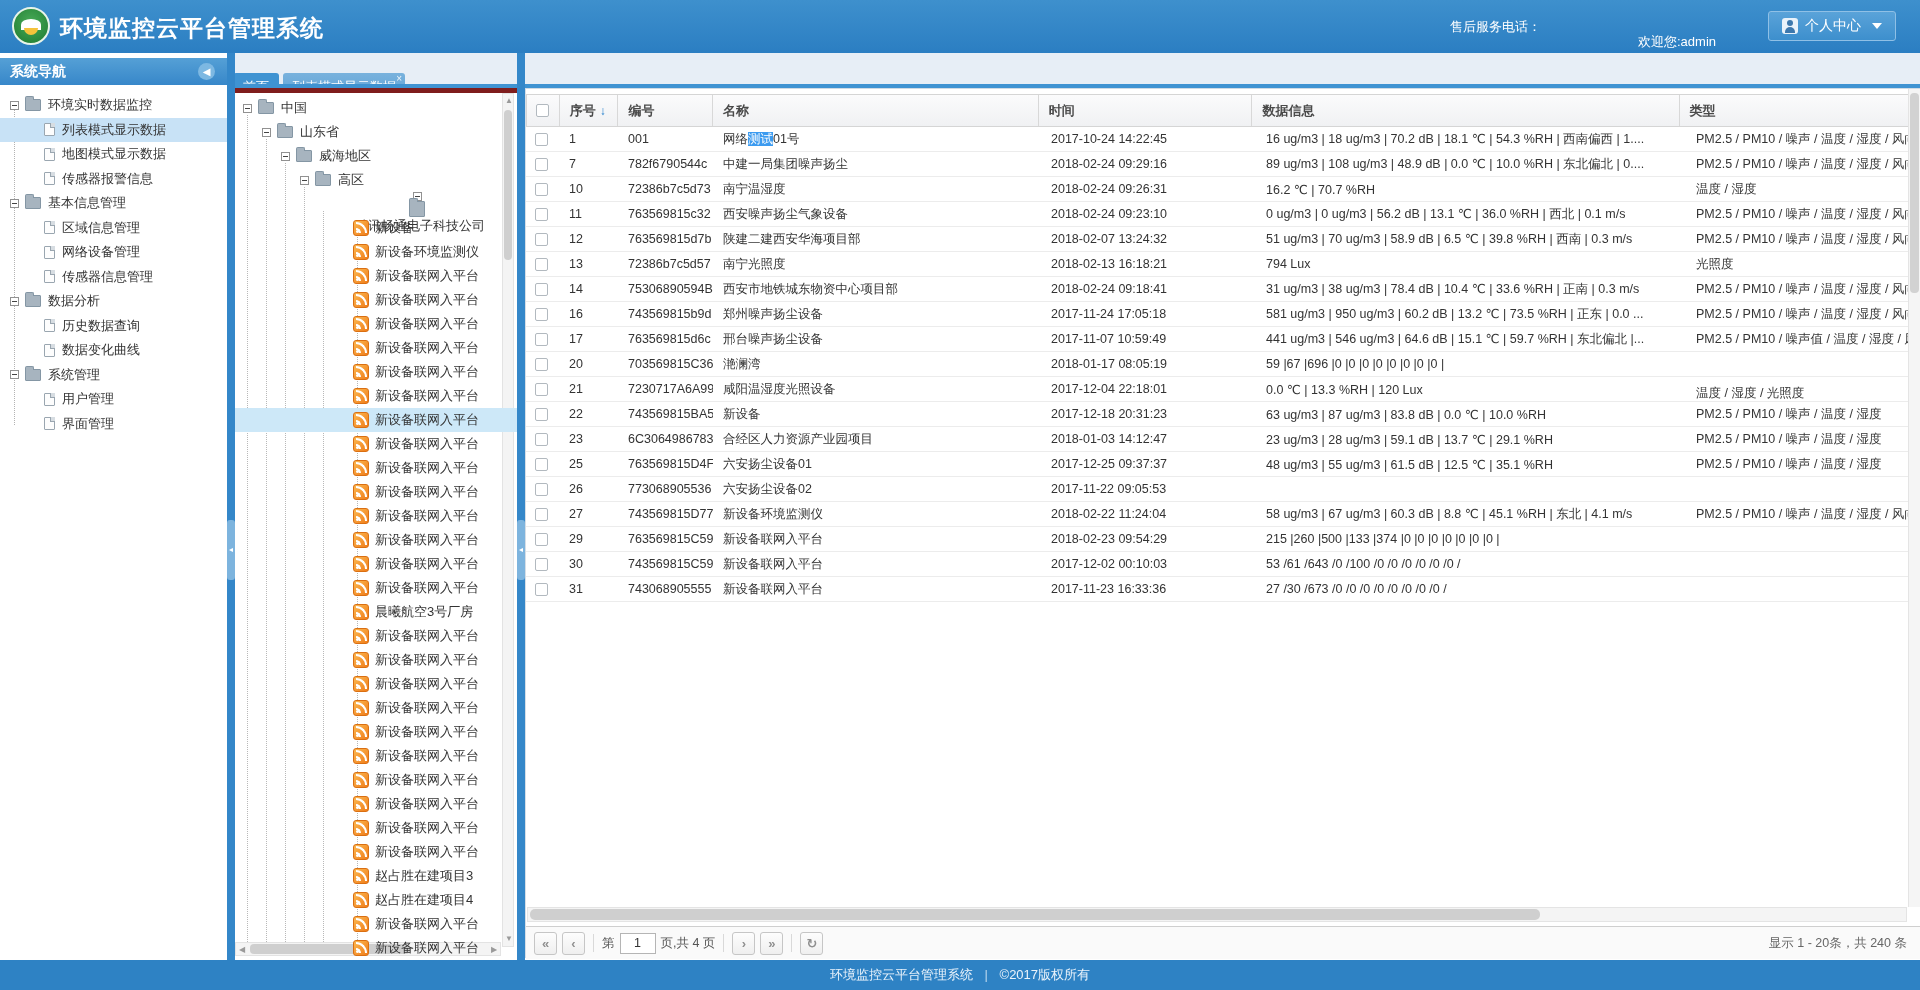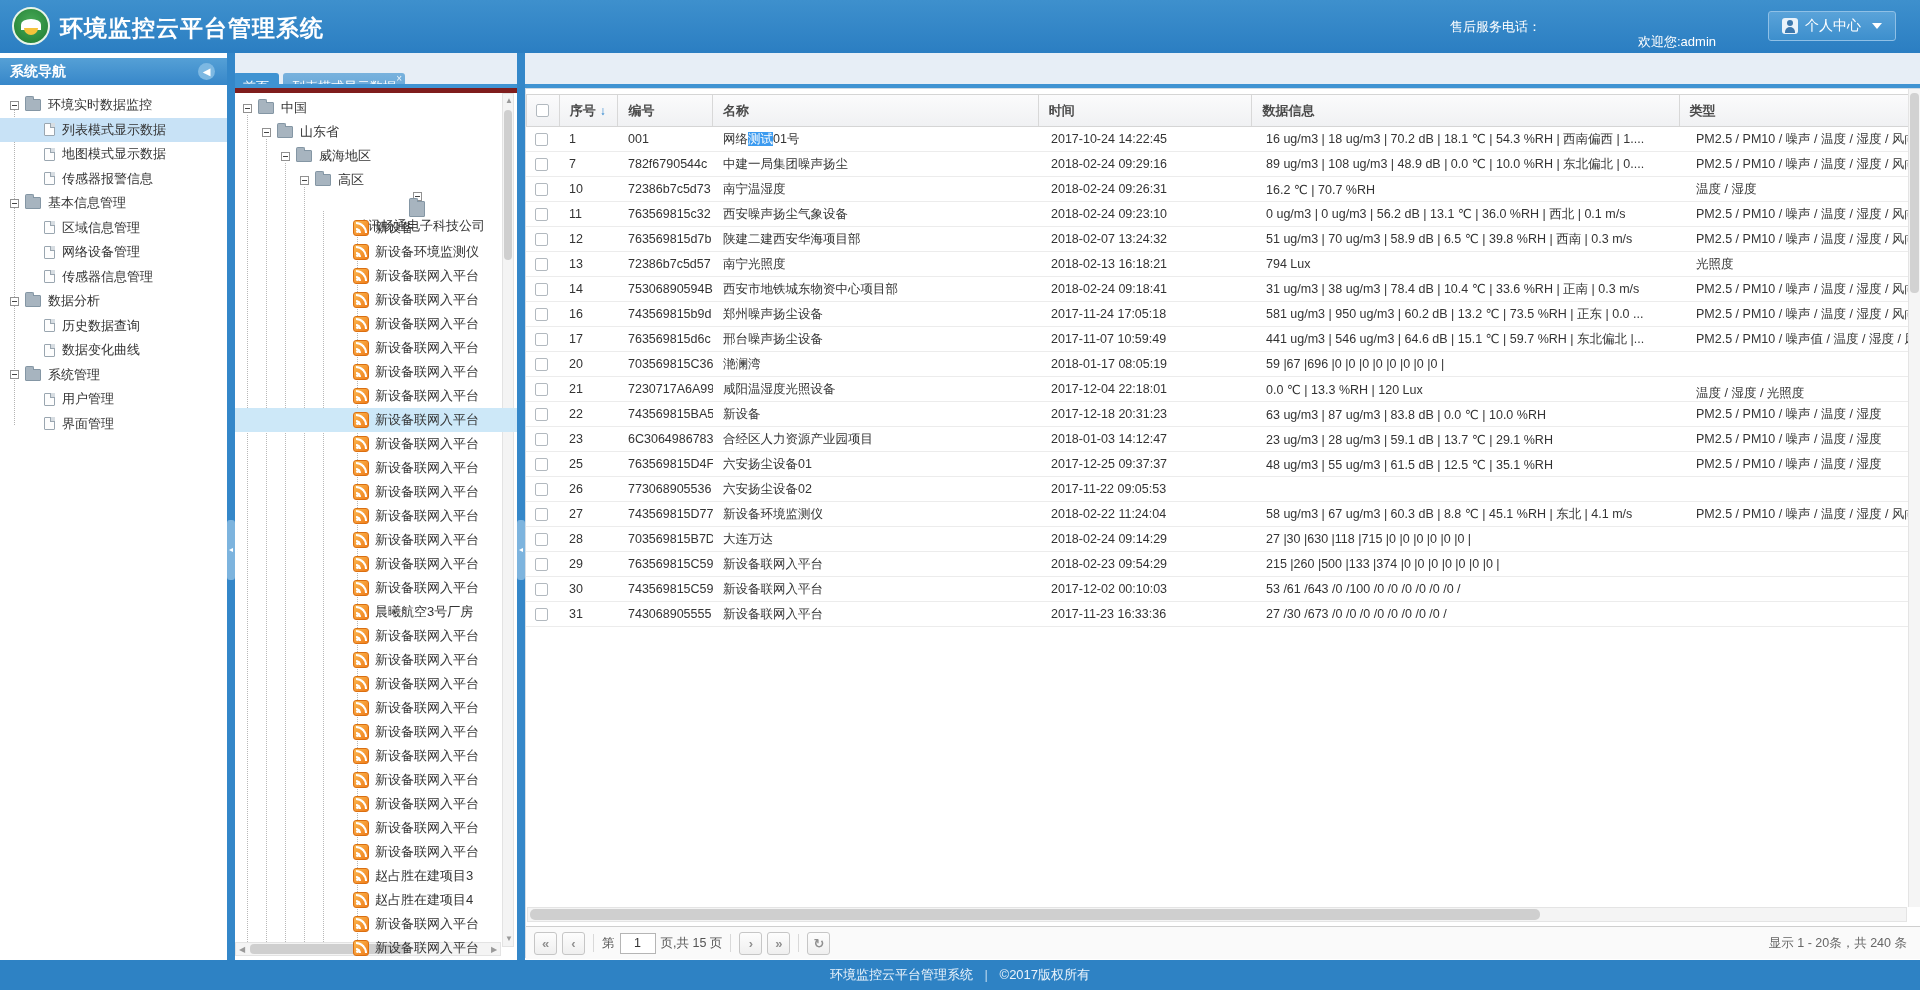--- a/index.html
+++ b/index.html
@@ -669,31 +669,20 @@
         <div class="gcell" style="width: 95px;">743569815D77</div>
         <div class="gcell" style="width: 328px;">新设备环境监测仪</div>
         <div class="gcell" style="width: 215px;">2018-02-22 11:24:04</div>
         <div class="gcell" style="width: 430px;">58 ug/m3 | 67 ug/m3 | 60.3 dB | 8.8 ℃ | 45.1 %RH | 东北 | 4.1 m/s</div>
         <div class="gcell" style="width: 235px;">PM2.5 / PM10 / 噪声 / 温度 / 湿度 / 风向</div>
       </div>
       <div class="grow">
         <div style="width: 33px; flex-shrink: 0; display: flex; align-items: center;">
           <span class="cb"></span>
         </div>
-        <div class="gcell" style="width: 59px;">28</div>
-        <div class="gcell" style="width: 95px;">703569815B7D</div>
-        <div class="gcell" style="width: 328px;">大连万达</div>
-        <div class="gcell" style="width: 215px;">2018-02-24 09:14:29</div>
-        <div class="gcell" style="width: 430px;">27 |30 |630 |118 |715 |0 |0 |0 |0 |0 |0 |</div>
-        <div class="gcell" style="width: 235px;"></div>
-      </div>
-      <div class="grow">
-        <div style="width: 33px; flex-shrink: 0; display: flex; align-items: center;">
-          <span class="cb"></span>
-        </div>
         <div class="gcell" style="width: 59px;">29</div>
         <div class="gcell" style="width: 95px;">763569815C59</div>
         <div class="gcell" style="width: 328px;">新设备联网入平台</div>
         <div class="gcell" style="width: 215px;">2018-02-23 09:54:29</div>
         <div class="gcell" style="width: 430px;">215 |260 |500 |133 |374 |0 |0 |0 |0 |0 |0 |0 |</div>
         <div class="gcell" style="width: 235px;"></div>
       </div>
       <div class="grow">
         <div style="width: 33px; flex-shrink: 0; display: flex; align-items: center;">
           <span class="cb"></span>
@@ -722,21 +711,21 @@
   </div>
   <div id="grid-hscroll">
     <div class="thumb"></div>
   </div>
   <div id="pager">
     <div class="pbtn">«</div>
     <div class="pbtn">‹</div>
     <div class="psep"></div>
     <span class="plabel">第</span>
     <input id="page-input" value="1" style="">
-    <span class="plabel">页,共 15 页</span>
+    <span class="plabel">页,共 4 页</span>
     <div class="psep"></div>
     <div class="pbtn">›</div>
     <div class="pbtn">»</div>
     <div class="psep"></div>
     <div class="pbtn">↻</div>
     <div id="pager-status">显示 1 - 20条，共 240 条</div>
   </div>
 </div>
 
 <div id="footer">

